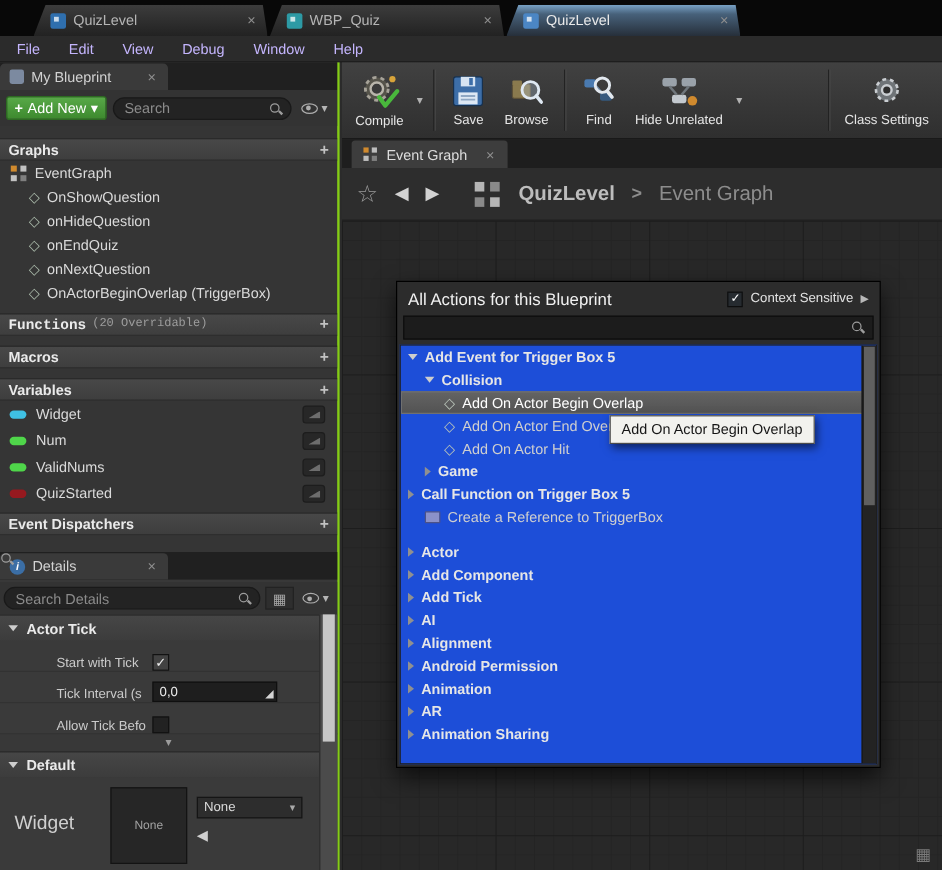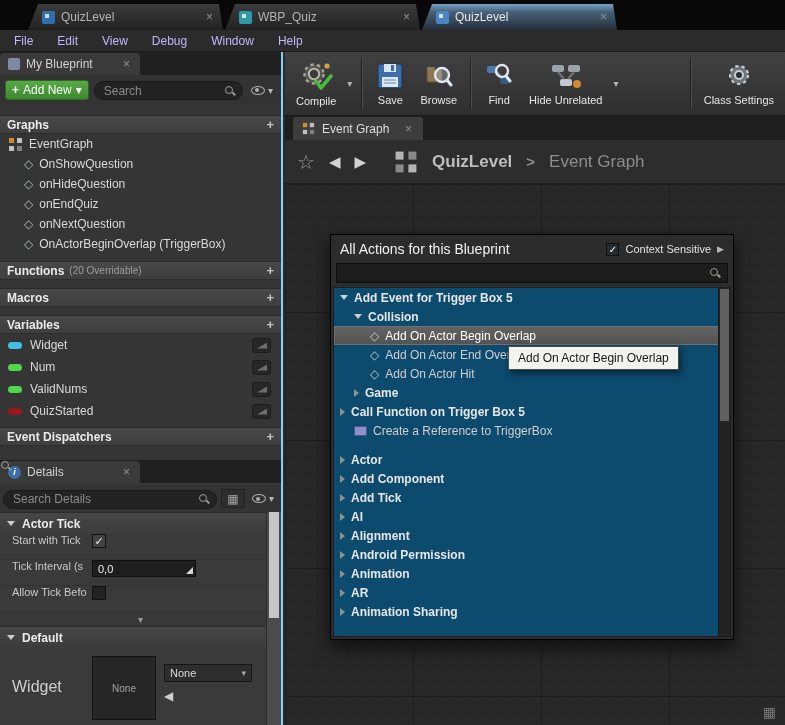--- a/index.html
+++ b/index.html
@@ -15,21 +15,21 @@
   .ticon{width:13px;height:13px;border-radius:2px;flex:0 0 auto;position:relative;}
   .ticon::after{content:"";position:absolute;left:3px;top:3px;width:4px;height:4px;background:rgba(255,255,255,.75);}
   .ticon.bp{background:#2f6fae;} .ticon.widget{background:#2d9aa5;} .ticon.level{background:#4b86c4;}
   .xbtn{color:#8f8f8f;font-size:12px;line-height:1;padding:0 2px;}
 
   
   .menubar{position:absolute;left:0;top:30px;width:100%;height:22px;background:#2b2b2b;border-bottom:1px solid #1c1c1c;display:flex;align-items:center;font-size:12px;color:#c4b5fd;padding-left:2px;}
   .menuitem{padding:3px 12px;}
 
   
-  .leftcol{position:absolute;left:0;top:52px;width:283px;bottom:0;background:#353535;border-right:2px solid #7dd3fc;}
+  .leftcol{position:absolute;left:0;top:52px;width:283px;bottom:0;background:#353535;border-right:2px solid #84cc16;}
   .pstrip{height:23px;background:#202020;display:flex;align-items:flex-end;}
   .paneltab{height:22px;display:flex;align-items:center;gap:6px;background:#3a3a3a;padding:0 8px;font-size:12px;color:#d2d2d2;border-radius:4px 4px 0 0;min-width:140px;}
   .paneltab .label{flex:1;}
   .mbicon{width:12px;height:12px;border-radius:2px;background:#7c8aa0;}
   .infoicon{width:13px;height:13px;border-radius:50%;background:#3b6ea5;color:#fff;font-size:9px;font-weight:bold;display:flex;align-items:center;justify-content:center;font-style:italic;}
 
   .addnew-row{height:30px;display:flex;align-items:center;gap:5px;padding:0 5px;background:#333;}
   .btn-addnew{height:20px;display:flex;align-items:center;gap:4px;background:linear-gradient(#58a948,#3d892e);border:1px solid #2c6a21;border-radius:3px;color:#fff;font-size:12px;padding:0 6px;white-space:nowrap;}
   .btn-addnew .plus{font-weight:bold;}
   .searchbox{position:relative;flex:1;height:19px;}
@@ -38,40 +38,40 @@
   .mag{position:absolute;right:7px;top:4px;width:12px;height:12px;}
   .mag::before{content:"";position:absolute;left:1px;top:1px;width:6px;height:6px;border:1.5px solid #9d9d9d;border-radius:50%;}
   .mag::after{content:"";position:absolute;left:8px;top:8px;width:4px;height:1.5px;background:#9d9d9d;transform:rotate(45deg);}
   .btn-eye{display:flex;align-items:center;gap:3px;color:#b5b5b5;font-size:10px;padding:0 3px;}
   .eye{width:14px;height:9px;border:1.5px solid #aeaeae;border-radius:50%;position:relative;}
   .eye::after{content:"";position:absolute;left:3.5px;top:1.5px;width:4px;height:4px;border-radius:50%;background:#aeaeae;}
 
   .sec{height:19px;background:linear-gradient(#484848,#3e3e3e);border-top:1px solid #2a2a2a;border-bottom:1px solid #2e2e2e;display:flex;align-items:center;gap:5px;padding:0 7px;font-size:12px;font-weight:bold;color:#eaeaea;}
   .sec .note{font-weight:normal;font-size:10px;color:#9d9d9d;}
   .sec .plus{margin-left:auto;color:#c2c2c2;font-weight:bold;font-size:13px;}
-  .sec.mt10{margin-top:10px;} .sec.mt7{margin-top:7px;} .sec.mt8{margin-top:8px;} .sec.mt5{margin-top:5px;}
+  .sec.mt10{margin-top:10px;} .sec.mt7{margin-top:7px;font-family:Liberation Mono, monospace;} .sec.mt8{margin-top:8px;} .sec.mt5{margin-top:5px;}
 
   .trow{height:20px;display:flex;align-items:center;gap:6px;padding-left:8px;font-size:12px;color:#dadada;}
   .trow.sub{padding-left:24px;}
   .diamond{color:#a9b9a9;font-size:12px;line-height:1;}
   .gicon{flex:0 0 auto;display:block;}
 
   .vrow{height:22px;display:flex;align-items:center;gap:8px;padding-left:8px;font-size:12px;color:#dadada;}
   .varpill{width:14px;height:7px;border-radius:3.5px;flex:0 0 auto;}
   .varflag{margin-left:auto;margin-right:10px;width:19px;height:15px;background:#272727;border:1px solid #1d1d1d;border-radius:3px;position:relative;}
   .varflag::after{content:"";position:absolute;left:4px;top:4px;width:10px;height:6px;background:#6d6d6d;clip-path:polygon(0 100%,100% 0,100% 100%);}
 
   
   .details{position:absolute;left:0;top:408px;right:0;bottom:0;background:#383838;}
   .d-search-row{height:27px;display:flex;align-items:center;gap:4px;padding:4px 4px 4px 3px;background:#333;margin-top:2px;}
   .btn-grid{width:24px;height:19px;background:#2e2e2e;border:1px solid #222;display:flex;align-items:center;justify-content:center;color:#a5a5a5;font-size:12px;}
   .d-cat{height:22px;background:linear-gradient(#464646,#3c3c3c);border-top:1px solid #2b2b2b;display:flex;align-items:center;gap:7px;padding:0 7px;font-size:12px;font-weight:bold;color:#eaeaea;}
   .tri-open{width:0;height:0;border-left:4px solid transparent;border-right:4px solid transparent;border-top:5px solid #cdcdcd;}
   .tri-closed{width:0;height:0;border-top:4px solid transparent;border-bottom:4px solid transparent;border-left:5px solid #909090;}
-  .prow{height:26px;display:flex;align-items:flex-start;border-bottom:1px solid #323232;background:#3a3a3a;font-size:11px;color:#cacaca;}
+  .prow{height:26px;display:flex;align-items:flex-end;border-bottom:1px solid #323232;background:#3a3a3a;font-size:11px;color:#cacaca;padding-left:35px;}
   .plabel{width:92px;padding-left:12px;overflow:hidden;white-space:nowrap;flex:0 0 auto;}
   .cb{width:14px;height:14px;background:#222;border:1px solid #121212;display:flex;align-items:center;justify-content:center;color:#ededed;font-size:11px;}
   .cb span{display:none;}
   .cb.checked{background:#424242;}
   .cb.checked span{display:block;}
   .numfield{position:relative;width:104px;height:17px;}
   .numfield input{width:100%;height:100%;background:#1e1e1e;border:1px solid #0f0f0f;color:#ececec;font-size:11px;padding:0 16px 0 5px;font-family:inherit;outline:none;}
   .numhandle{position:absolute;right:3px;bottom:3px;width:0;height:0;border-left:7px solid transparent;border-bottom:7px solid #d5d5d5;}
   .d-expander{height:14px;display:flex;align-items:center;justify-content:center;color:#9c9c9c;font-size:10px;background:#383838;}
   .widgetrow{display:flex;background:#3a3a3a;min-height:78px;}
@@ -114,21 +114,21 @@
   .ctxmenu{position:absolute;left:330px;top:234px;width:404px;height:406px;background:#2c2c2c;border:1px solid #000;box-shadow:0 8px 18px rgba(0,0,0,.65);z-index:5;display:flex;flex-direction:column;}
   .ctx-head{height:28px;display:flex;align-items:center;padding:0 9px;gap:6px;flex:0 0 auto;}
   .ctx-title{font-size:14px;color:#f1f1f1;flex:1;white-space:nowrap;}
   .ctx-cb{width:13px;height:13px;background:#262b30;border:1px solid #0e0e0e;color:#fff;font-size:10px;display:flex;align-items:center;justify-content:center;}
   .ctx-cb span{display:none;} .ctx-cb.checked span{display:block;}
   .ctx-cs-label{font-size:11px;color:#e2e2e2;white-space:nowrap;}
   .ctx-arrow{color:#b8b8b8;font-size:9px;}
   .ctx-search{margin:0 5px 4px;position:relative;height:20px;flex:0 0 auto;}
   .ctx-search input{width:100%;height:100%;background:#1c1c1c;border:1px solid #0d0d0d;color:#ddd;font-size:12px;padding:0 22px 0 7px;font-family:inherit;outline:none;}
   .ctx-search .mag{top:4px;}
-  .ctx-list{position:relative;flex:1;margin:0 2px 2px;background:#0c4a6e;border:1px solid #1e1e1e;overflow:hidden;}
+  .ctx-list{position:relative;flex:1;margin:0 2px 2px;background:#1d4ed8;border:1px solid #1e1e1e;overflow:hidden;}
   .ctx-scroll{position:absolute;top:0;right:0;bottom:0;width:12px;background:#232323;border-left:1px solid #181818;}
   .ctx-thumb{position:absolute;left:1px;right:1px;top:1px;height:132px;background:#606060;}
   .crow{height:19px;display:flex;align-items:center;gap:6px;font-size:12px;color:#cfcfcf;padding-right:16px;white-space:nowrap;}
   .crow.l0{padding-left:6px;} .crow.l1{padding-left:20px;} .crow.l2{padding-left:36px;}
   .crow.cat{font-weight:bold;color:#e6e6e6;}
   .crow.sel{background:linear-gradient(#646464,#525252);color:#fff;box-shadow:inset 0 0 0 1px #707070;}
   .crow .diamond{color:#bac5ba;}
   .reficon{width:13px;height:10px;background:#8b91c9;border:1px solid #4c5288;border-radius:1px;flex:0 0 auto;}
   .cspacer{height:10px;}
 

